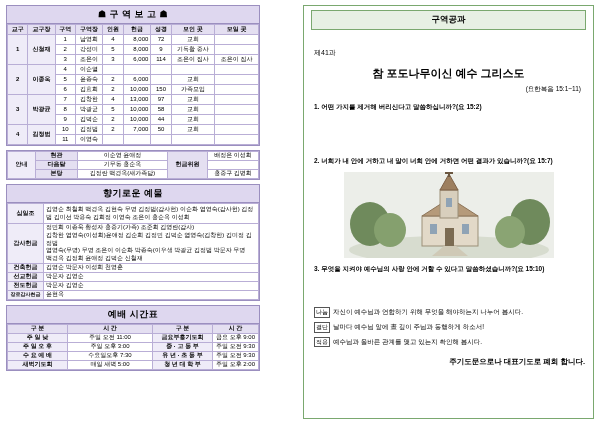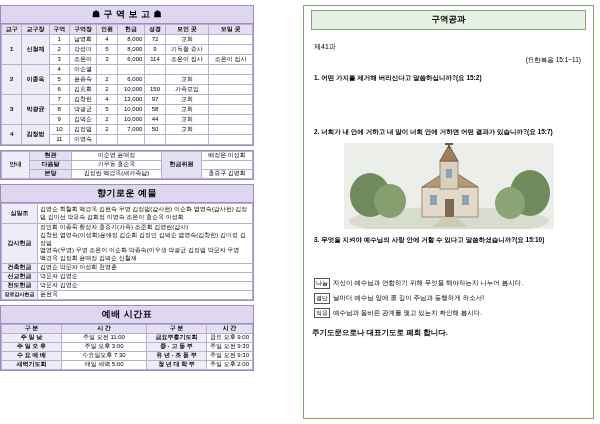--- a/index.html
+++ b/index.html
@@ -8,21 +8,21 @@
     width:600px; height:424px;
     background:#ffffff;
     font-family:"Liberation Sans", sans-serif;
     font-size:6px;
     color:#000;
     overflow:hidden;
   }
   .page { position:relative; width:600px; height:424px; }
 
   
-  .left { position:absolute; left:0; top:5px; width:254px; }
+  .left { position:absolute; left:6px; top:5px; width:254px; }
   .right { position:absolute; left:303px; top:5px; width:291px; height:414px; }
 
   .band {
     border:1px solid #9b8fbf;
     margin-bottom:4px;
   }
   .band-title {
     text-align:center;
     font-weight:bold;
     font-size:9px;
@@ -59,21 +59,21 @@
     padding:5px 8px;
     background:#fff;
   }
   .rtitle {
     background:#e7f0e4;
     border:1px solid #7aa86f;
     text-align:center;
     font-weight:bold;
     font-size:8.5px;
     padding:3px 0;
-    margin:-1px -1px 12px -1px;
+    margin:-1px -1px 18px -1px;
   }
   .lesson-no { font-size:7px; margin:2px 0 4px 2px; }
   .lesson-title {
     text-align:center;
     font-weight:bold;
     font-size:11px;
     margin:8px 0 4px 0;
   }
   .ref { text-align:right; font-size:6.5px; margin:2px 4px 8px 0; }
   .q { font-size:6.5px; margin:6px 0 4px 2px; line-height:1.5; font-weight:bold; }
@@ -86,21 +86,21 @@
   }
   .app { font-size:6.5px; margin:4px 0 3px 2px; line-height:1.45; }
   .tagbox {
     display:inline-block;
     border:1px solid #555;
     padding:0 1px;
     font-size:6px;
     margin-right:3px;
   }
   .closing {
-    text-align:left;
+    text-align:right;
     font-weight:bold;
     font-size:7.5px;
     margin-top:10px;
   }
 </style>
 </head>
 <body>
 
 <div class="page">
 
@@ -327,20 +327,21 @@
         </tr>
       </tbody>
         </table>
     </div>
   </div>
 
   <div class="right">
     <div class="rbox">
       <div class="rtitle">구역공과</div>
       <div class="lesson-no">제41과</div>
+      <div class="lesson-title">참 포도나무이신 예수 그리스도</div>
       <div class="ref">(요한복음 15:1~11)</div>
 
       <div class="q">1. 어떤 가지를 제거해 버리신다고 말씀하십니까?(요 15:2)</div>
       <div style="height:34px"></div>
       <div class="q">2. 너희가 내 안에 거하고 내 말이 너희 안에 거하면 어떤 결과가 있습니까?(요 15:7)</div>
 
       <div class="illus">
         <svg width="210" height="86" viewBox="0 0 210 86">
           <rect x="0" y="0" width="210" height="86" fill="#eceee9"></rect>
           <ellipse cx="105" cy="78" rx="100" ry="14" fill="#d7dccf"></ellipse>

